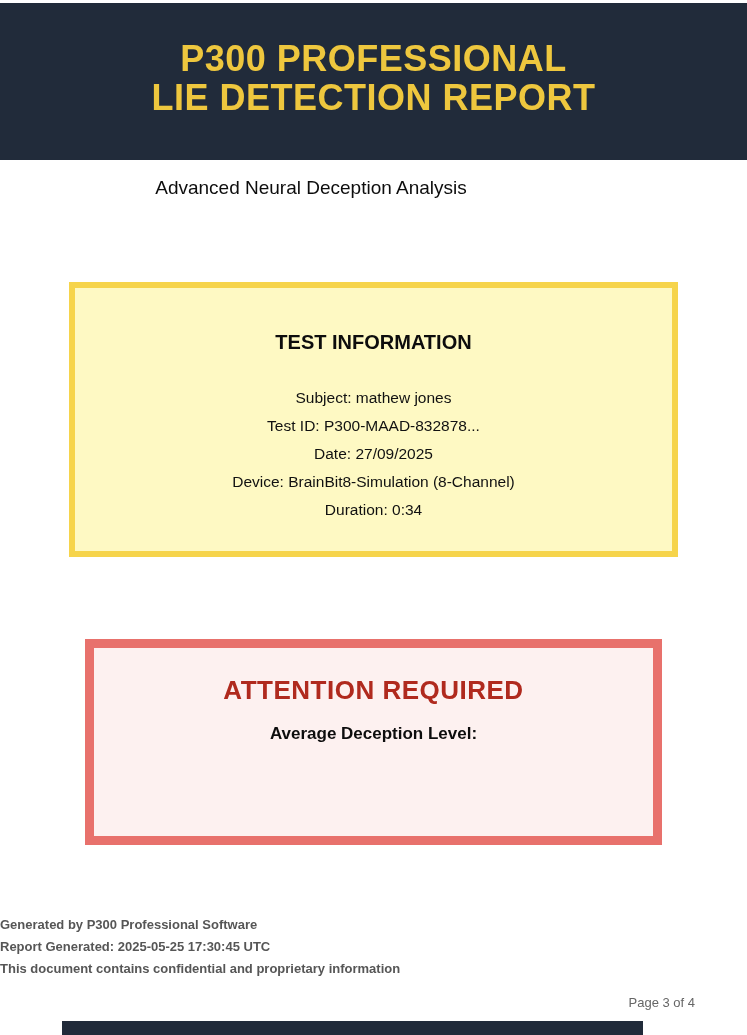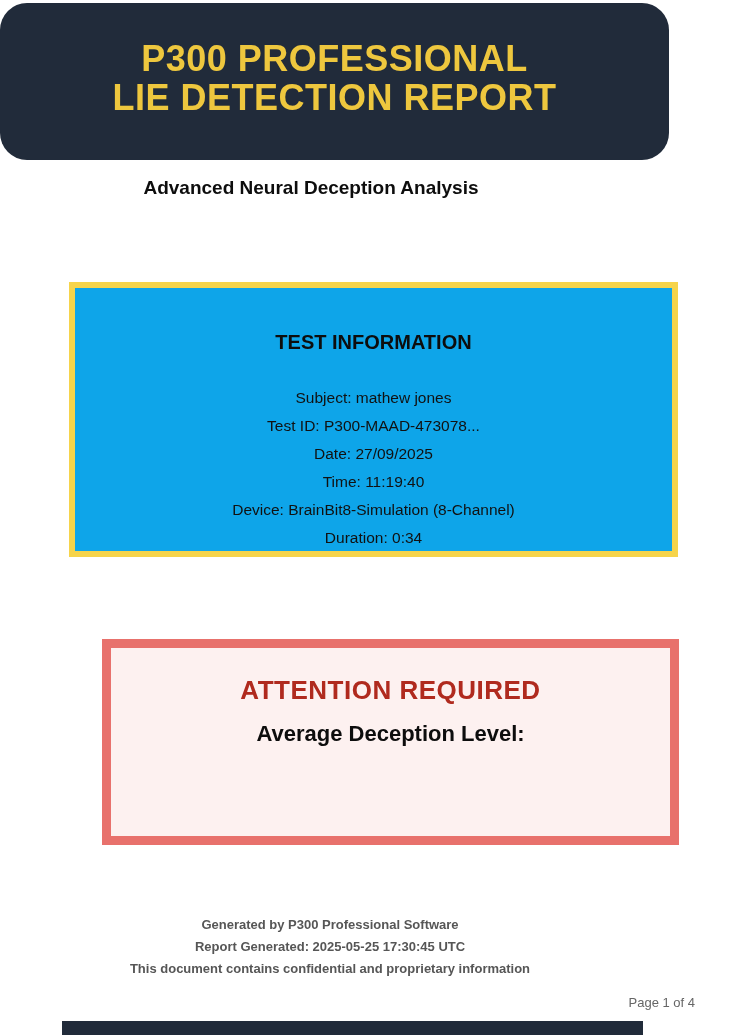--- a/index.html
+++ b/index.html
@@ -10,53 +10,52 @@
     height: 1035px;
     background: #ffffff;
     font-family: "Liberation Sans", sans-serif;
     overflow: hidden;
     margin: 0 auto;
   }
   
   .header {
     position: absolute;
     left: 0; top: 3px;
-    width: 669px; height: 157px;
+    width: 747px; height: 157px;
     background: #212b3a;
     display: flex;
     flex-direction: column;
     align-items: center;
     justify-content: center;
     padding-bottom: 8px;
-    border-radius: 27px;
   }
   .header .title-line {
     color: #eec73e;
     font-size: 36px;
     font-weight: bold;
     line-height: 39px;
     letter-spacing: 0.5px;
     text-align: center;
   }
   
   .subtitle {
     position: absolute;
     left: 0; top: 177px;
     width: 622px;
     text-align: center;
     font-size: 19px;
-    font-weight: bold;
+    font-weight: normal;
     color: #0d0d0d;
   }
   
   .info-box {
     position: absolute;
     left: 69px; top: 282px;
     width: 609px; height: 275px;
-    background: #0ea5e9;
+    background: #fef9c3;
     border: 6px solid #f6d44b;
     text-align: center;
   }
   .info-box .box-heading {
     margin-top: 42px;
     font-size: 20px;
     font-weight: bold;
     color: #0d0d0d;
     line-height: 24px;
   }
@@ -65,54 +64,54 @@
     list-style: none;
   }
   .info-lines li {
     font-size: 15.5px;
     color: #111111;
     line-height: 28px;
   }
   
   .attention-box {
     position: absolute;
-    left: 102px; top: 639px;
+    left: 85px; top: 639px;
     width: 577px; height: 206px;
     background: #fdf1f0;
     border: 9px solid #e8716c;
     text-align: center;
   }
   .attention-box .attention-heading {
     margin-top: 27px;
     font-size: 26px;
     font-weight: bold;
     color: #b02a1e;
     line-height: 30px;
     letter-spacing: 0.5px;
   }
   .attention-box .level-label {
     margin-top: 18px;
-    font-size: 22px;
+    font-size: 17px;
     font-weight: bold;
     color: #0d0d0d;
     line-height: 21px;
   }
   .attention-box .level-value {
     margin-top: 10px;
     font-size: 23px;
     font-weight: bold;
     color: #b02a1e;
     line-height: 26px;
   }
   
   .footer {
     position: absolute;
     left: 0; top: 914px;
     width: 660px;
-    text-align: center;
+    text-align: left;
   }
   .footer .footer-line {
     font-size: 13px;
     font-weight: bold;
     color: #565656;
     line-height: 22px;
   }
   .page-number {
     position: absolute;
     top: 995px;
@@ -139,36 +138,35 @@
     <div class="title-line">P300 PROFESSIONAL</div>
     <div class="title-line">LIE DETECTION REPORT</div>
   </div>
 
   <div class="subtitle">Advanced Neural Deception Analysis</div>
 
   <div class="info-box">
     <div class="box-heading">TEST INFORMATION</div>
     <ul class="info-lines">
       <li>Subject: mathew jones</li>
-      <li>Test ID: P300-MAAD-473078...</li>
+      <li>Test ID: P300-MAAD-832878...</li>
       <li>Date: 27/09/2025</li>
-      <li>Time: 11:19:40</li>
       <li>Device: BrainBit8-Simulation (8-Channel)</li>
       <li>Duration: 0:34</li>
     </ul>
   </div>
 
   <div class="attention-box">
     <div class="attention-heading">ATTENTION REQUIRED</div>
     <div class="level-label">Average Deception Level:</div>
   </div>
 
   <div class="footer">
     <div class="footer-line">Generated by P300 Professional Software</div>
     <div class="footer-line">Report Generated: 2025-05-25 17:30:45 UTC</div>
     <div class="footer-line">This document contains confidential and proprietary information</div>
   </div>
 
-  <div class="page-number">Page 1 of 4</div>
+  <div class="page-number">Page 3 of 4</div>
 
   <div class="next-page-bar"></div>
 
 </div>
 
 </body></html>

